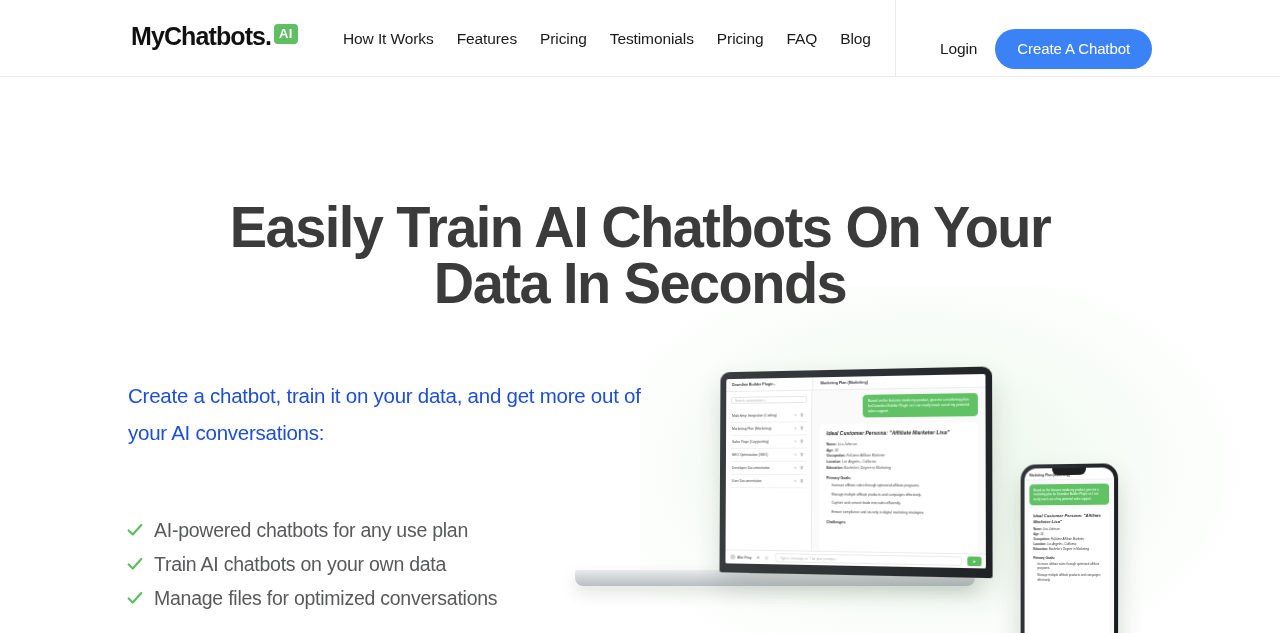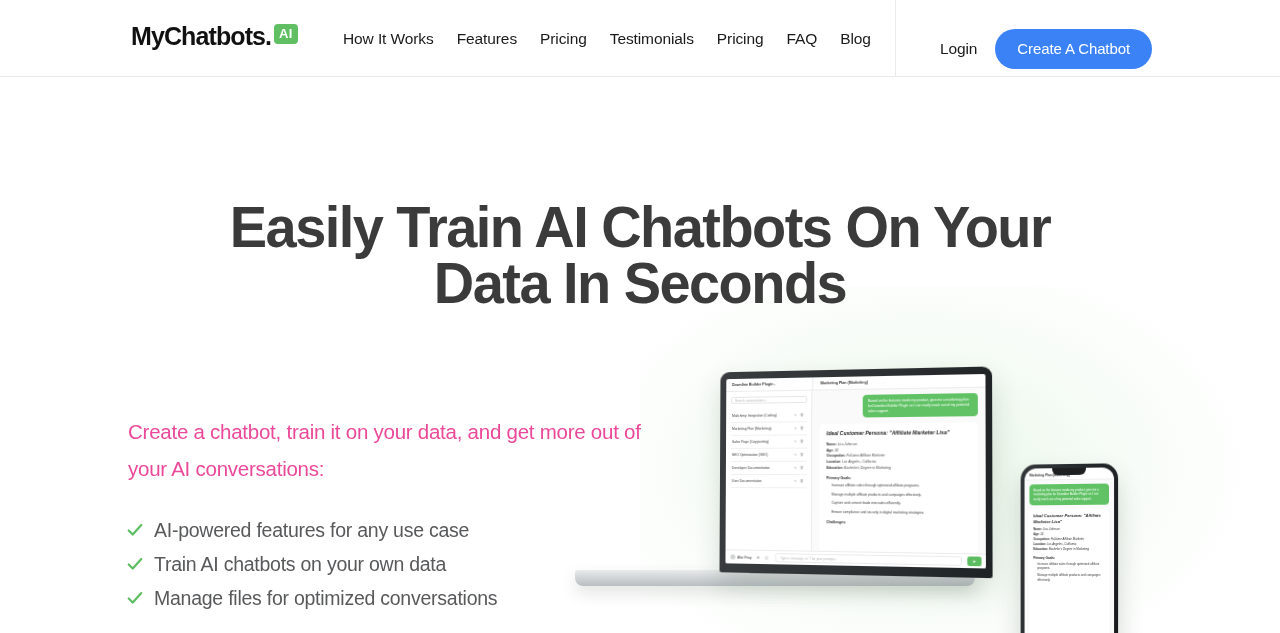--- a/index.html
+++ b/index.html
@@ -154,25 +154,25 @@
     font-size: 58px;
     font-weight: bold;
     line-height: 0.97;
     letter-spacing: -1.6px;
     color: #3b3b3b;
     transform: scaleX(0.965);
   }
 
   .sub {
     position: absolute;
-    left: 128px; top: 336px;
+    left: 128px; top: 300px;
     width: 530px;
     font-size: 20.5px;
     line-height: 1.82;
-    color: #ec4899;
+    color: #1d4ed8;
     letter-spacing: -0.25px;
   }
 
   .feature-list {
     position: absolute;
     left: 126px; top: 436px;
     list-style: none;
   }
   .feature-list li {
     display: flex;
@@ -446,21 +446,21 @@
 
   <h1 class="headline">Easily Train AI Chatbots On Your Data In Seconds</h1>
 
   <p class="sub">Create a chatbot, train it on your data, and get more out of your AI conversations:</p>
 
   <ul class="feature-list">
     <li>
       <svg class="check" viewBox="0 0 20 20">
         <path d="M3 10.5 L7.5 15 L17 4.5" fill="none" stroke="#5cbd60" stroke-width="2.4" stroke-linecap="round" stroke-linejoin="round"></path>
       </svg>
-      <span>AI-powered features for any use case</span>
+      <span>AI-powered chatbots for any use plan</span>
     </li>
     <li>
       <svg class="check" viewBox="0 0 20 20">
         <path d="M3 10.5 L7.5 15 L17 4.5" fill="none" stroke="#5cbd60" stroke-width="2.4" stroke-linecap="round" stroke-linejoin="round"></path>
       </svg>
       <span>Train AI chatbots on your own data</span>
     </li>
     <li>
       <svg class="check" viewBox="0 0 20 20">
         <path d="M3 10.5 L7.5 15 L17 4.5" fill="none" stroke="#5cbd60" stroke-width="2.4" stroke-linecap="round" stroke-linejoin="round"></path>

